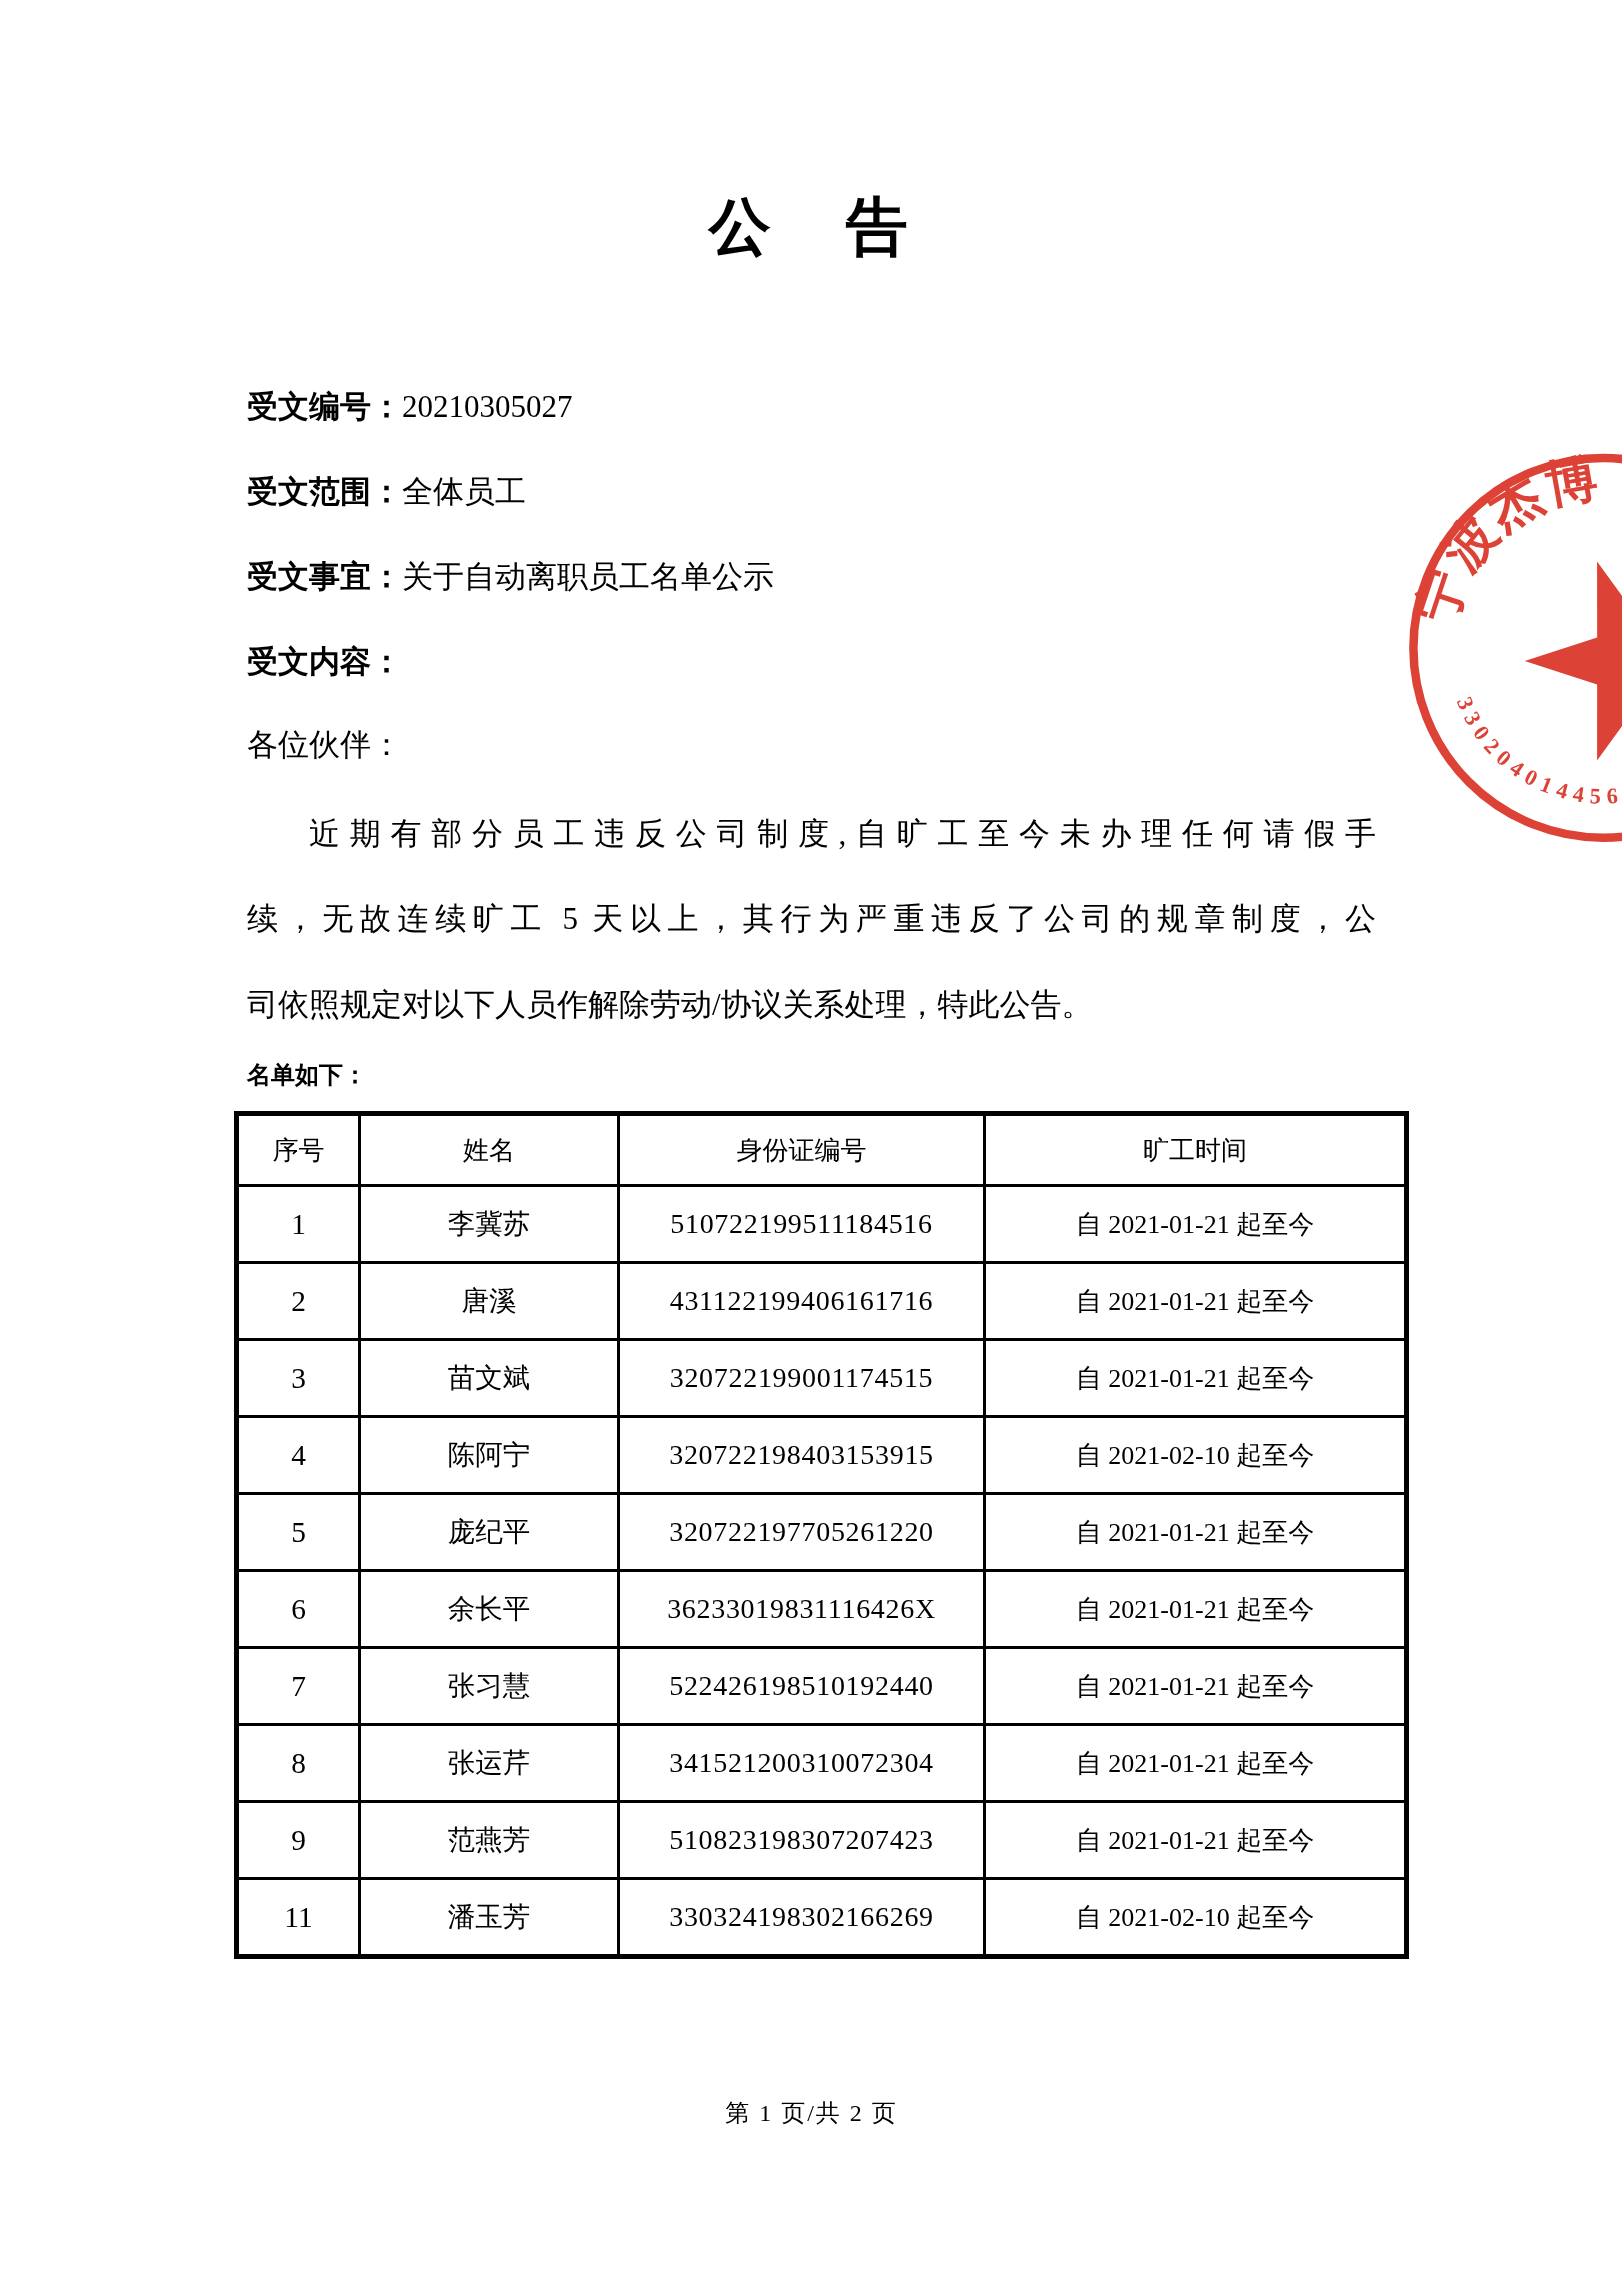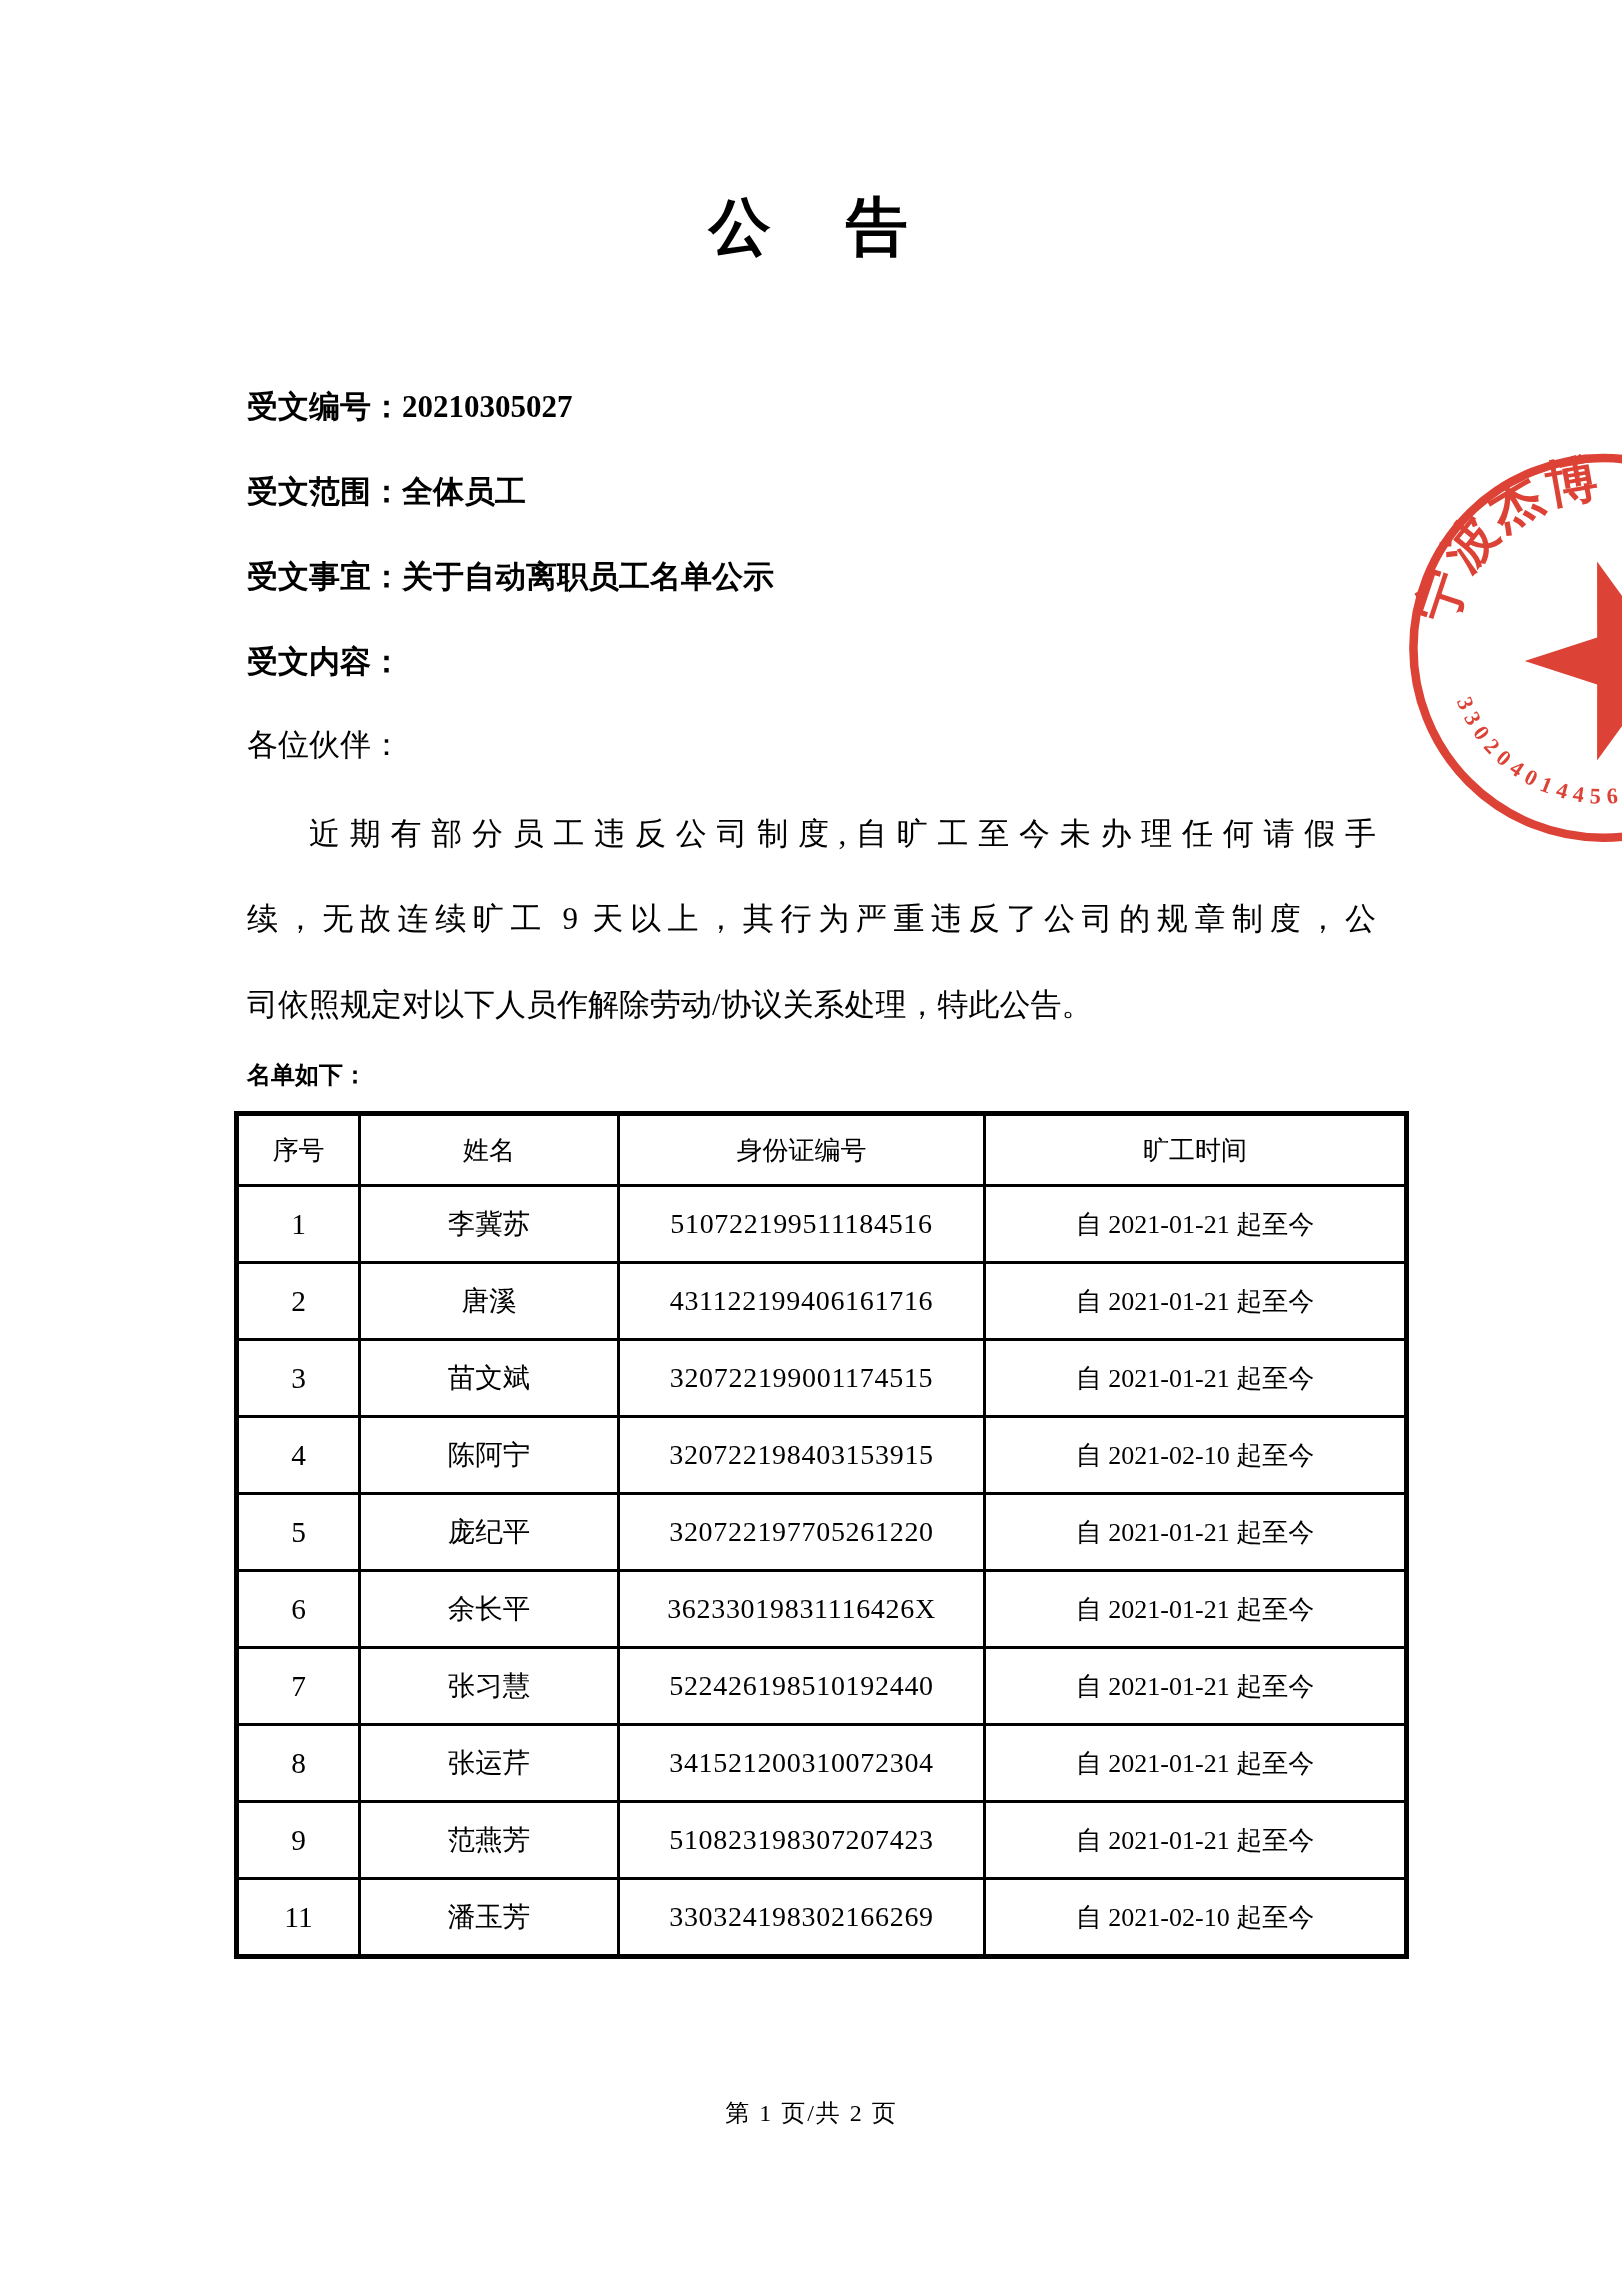--- a/index.html
+++ b/index.html
@@ -18,21 +18,21 @@
     text-align: center;
     font-size: 62px; font-weight: 700;
     letter-spacing: 6.5px;
   }
 
   .meta-line {
     position: absolute; left: 247px; width: 1132px;
     font-size: 31px; line-height: 41px; white-space: nowrap;
   }
   .meta-label { font-weight: 700; }
-  .meta-value { font-weight: 700; }
+  .meta-value { font-weight: 400; }
 
   .salutation {
     position: absolute; left: 247px; top: 724px;
     font-size: 31px; line-height: 41px;
   }
 
   .body-line {
     position: absolute; left: 247px; width: 1129px;
     font-size: 31px; line-height: 42px;
     box-sizing: border-box;
@@ -109,21 +109,21 @@
   <div class="meta-line" style="top:556px">
     <span class="meta-label">受文事宜：</span><span class="meta-value">关于自动离职员工名单公示</span>
   </div>
   <div class="meta-line" style="top:641px">
     <span class="meta-label">受文内容：</span><span class="meta-value"></span>
   </div>
 
   <div class="salutation">各位伙伴：</div>
 
   <div class="body-line justified indent" style="top:813px">近期有部分员工违反公司制度,自旷工至今未办理任何请假手</div>
-  <div class="body-line justified" style="top:898px">续，无故连续旷工 9 天以上，其行为严重违反了公司的规章制度，公</div>
+  <div class="body-line justified" style="top:898px">续，无故连续旷工 5 天以上，其行为严重违反了公司的规章制度，公</div>
   <div class="body-line" style="top:984px">司依照规定对以下人员作解除劳动/协议关系处理，特此公告。</div>
 
   <div class="list-label">名单如下：</div>
 
   <table class="roster">
     <colgroup>
       <col class="col-index">
         <col class="col-name">
         <col class="col-id">
         <col class="col-period">

